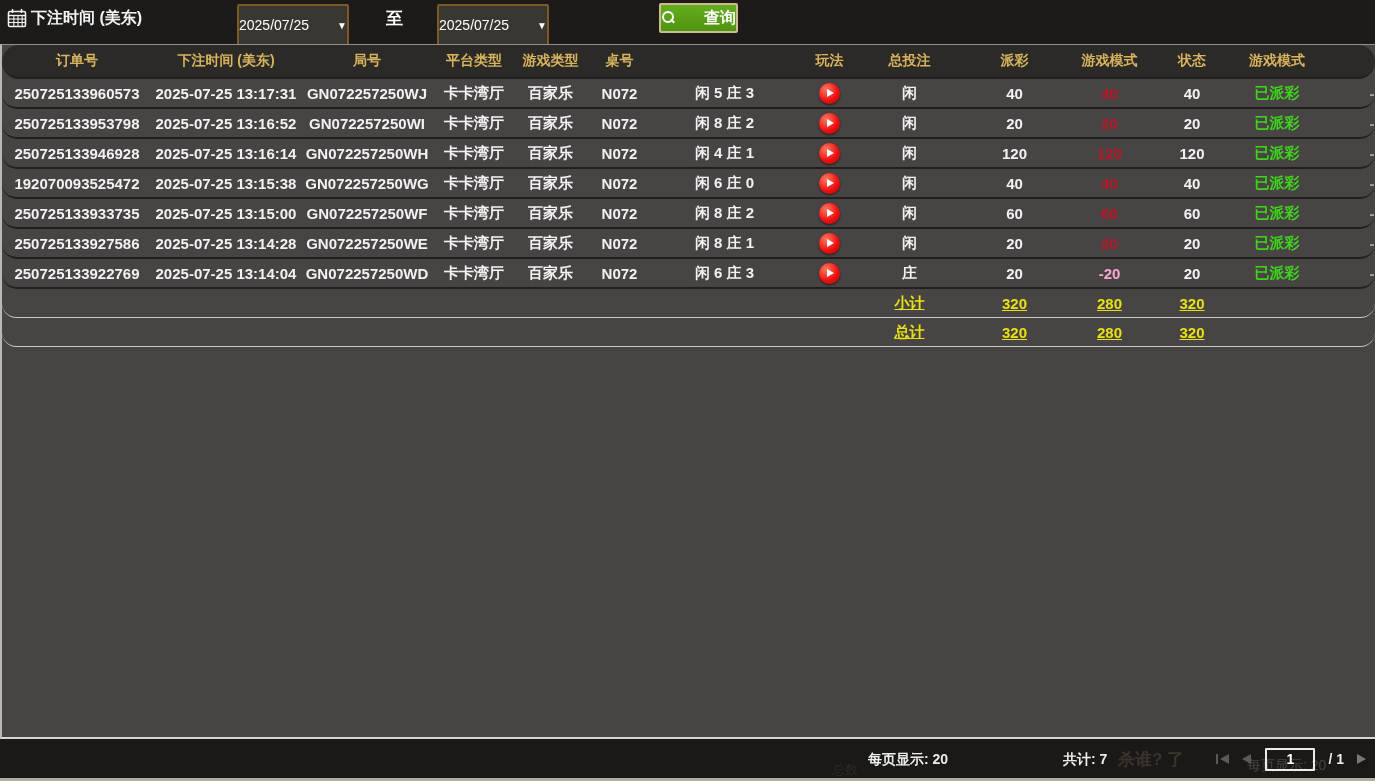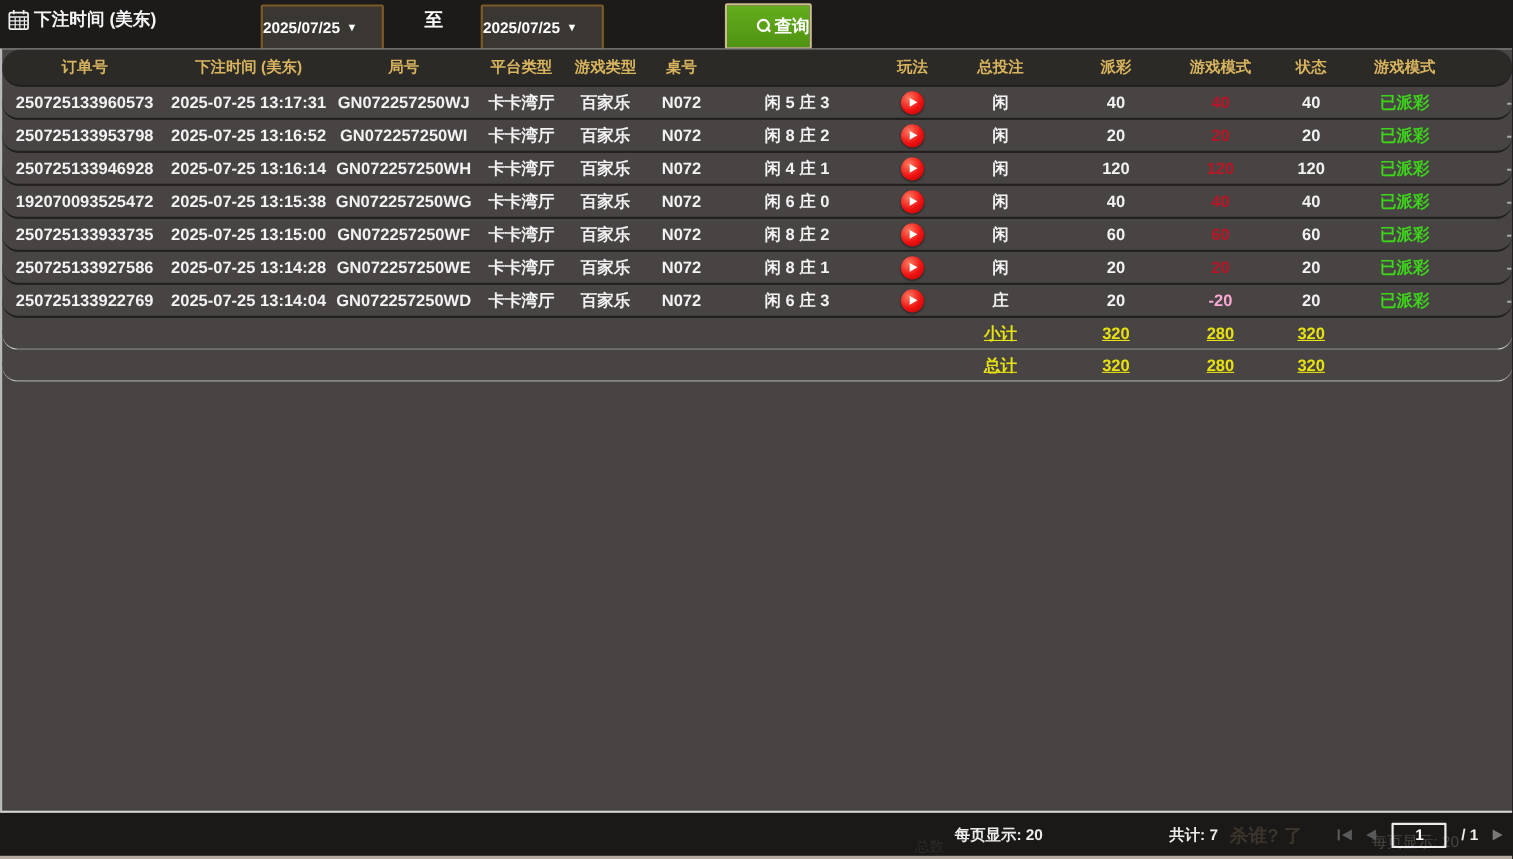--- a/index.html
+++ b/index.html
@@ -9,32 +9,32 @@
     font-family:"Liberation Sans","DejaVu Sans",sans-serif;
     -webkit-font-smoothing:antialiased;
   }
   
   .topbar{position:absolute;left:0;top:0;width:100%;height:44px;background:#1d1b19;}
   .cal-icon{position:absolute;left:7px;top:8px;width:20px;height:20px;}
   .filter-label{position:absolute;left:31px;top:8px;color:#f4f4f4;font-size:16px;font-weight:700;}
   .date-select{
     position:absolute;top:4px;width:112px;height:42px;box-sizing:border-box;
     background:#3a3632;border:2px solid #7c5a26;border-radius:2px;
-    color:#fff;font-size:14px;font-weight:700;
-    display:flex;align-items:center;justify-content:flex-start;gap:6px;cursor:pointer;
+    color:#fff;font-size:14px;font-weight:400;
+    display:flex;align-items:center;justify-content:space-between;gap:6px;cursor:pointer;
   }
   .date-select .caret{font-size:10px;color:#fff;}
   #date-from{left:237px;}
   #date-to{left:437px;}
   .to-label{position:absolute;left:386px;top:7px;color:#fff;font-size:17px;font-weight:700;}
   .search-btn{
-    position:absolute;left:659px;top:3px;width:79px;height:42px;box-sizing:border-box;
+    position:absolute;left:659px;top:3px;width:79px;height:30px;box-sizing:border-box;
     background:linear-gradient(#64ad1d,#4f9312);border:2px solid #cbbc8c;border-radius:2px;
     color:#fff;font-size:16px;font-weight:700;
-    display:flex;align-items:center;justify-content:flex-end;gap:3px;cursor:pointer;
+    display:flex;align-items:center;justify-content:space-between;gap:3px;cursor:pointer;
   }
   .mag{position:relative;width:14px;height:14px;display:inline-block;}
   .mag::before{content:"";position:absolute;left:1px;top:0;width:8px;height:8px;border:2px solid #fff;border-radius:50%;}
   .mag::after{content:"";position:absolute;left:9px;top:9px;width:5px;height:2px;background:#fff;transform:rotate(45deg);}
   
   .tablewrap{
     position:absolute;left:0;top:44px;right:0;bottom:42px;box-sizing:border-box;
     background:#474443;border-left:2px solid #b9b9b9;border-top:1px solid #8f8f8f;
     border-bottom:2px solid #d6d6d6;overflow:hidden;
   }

